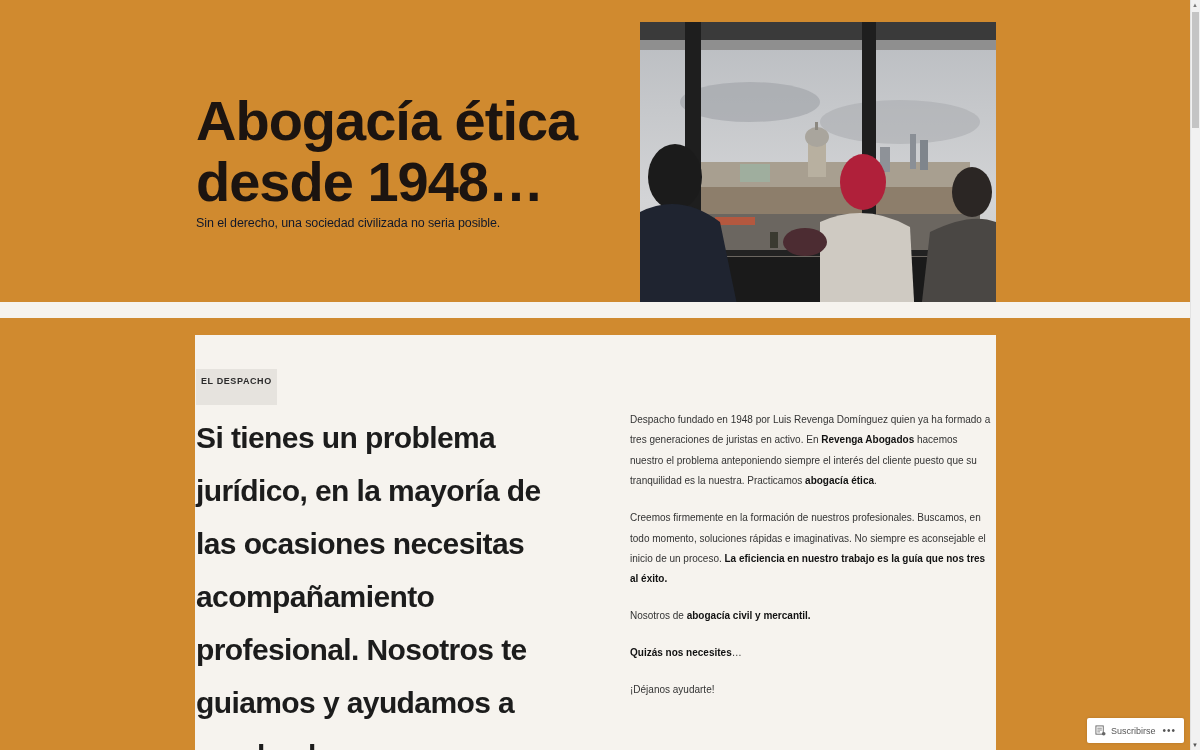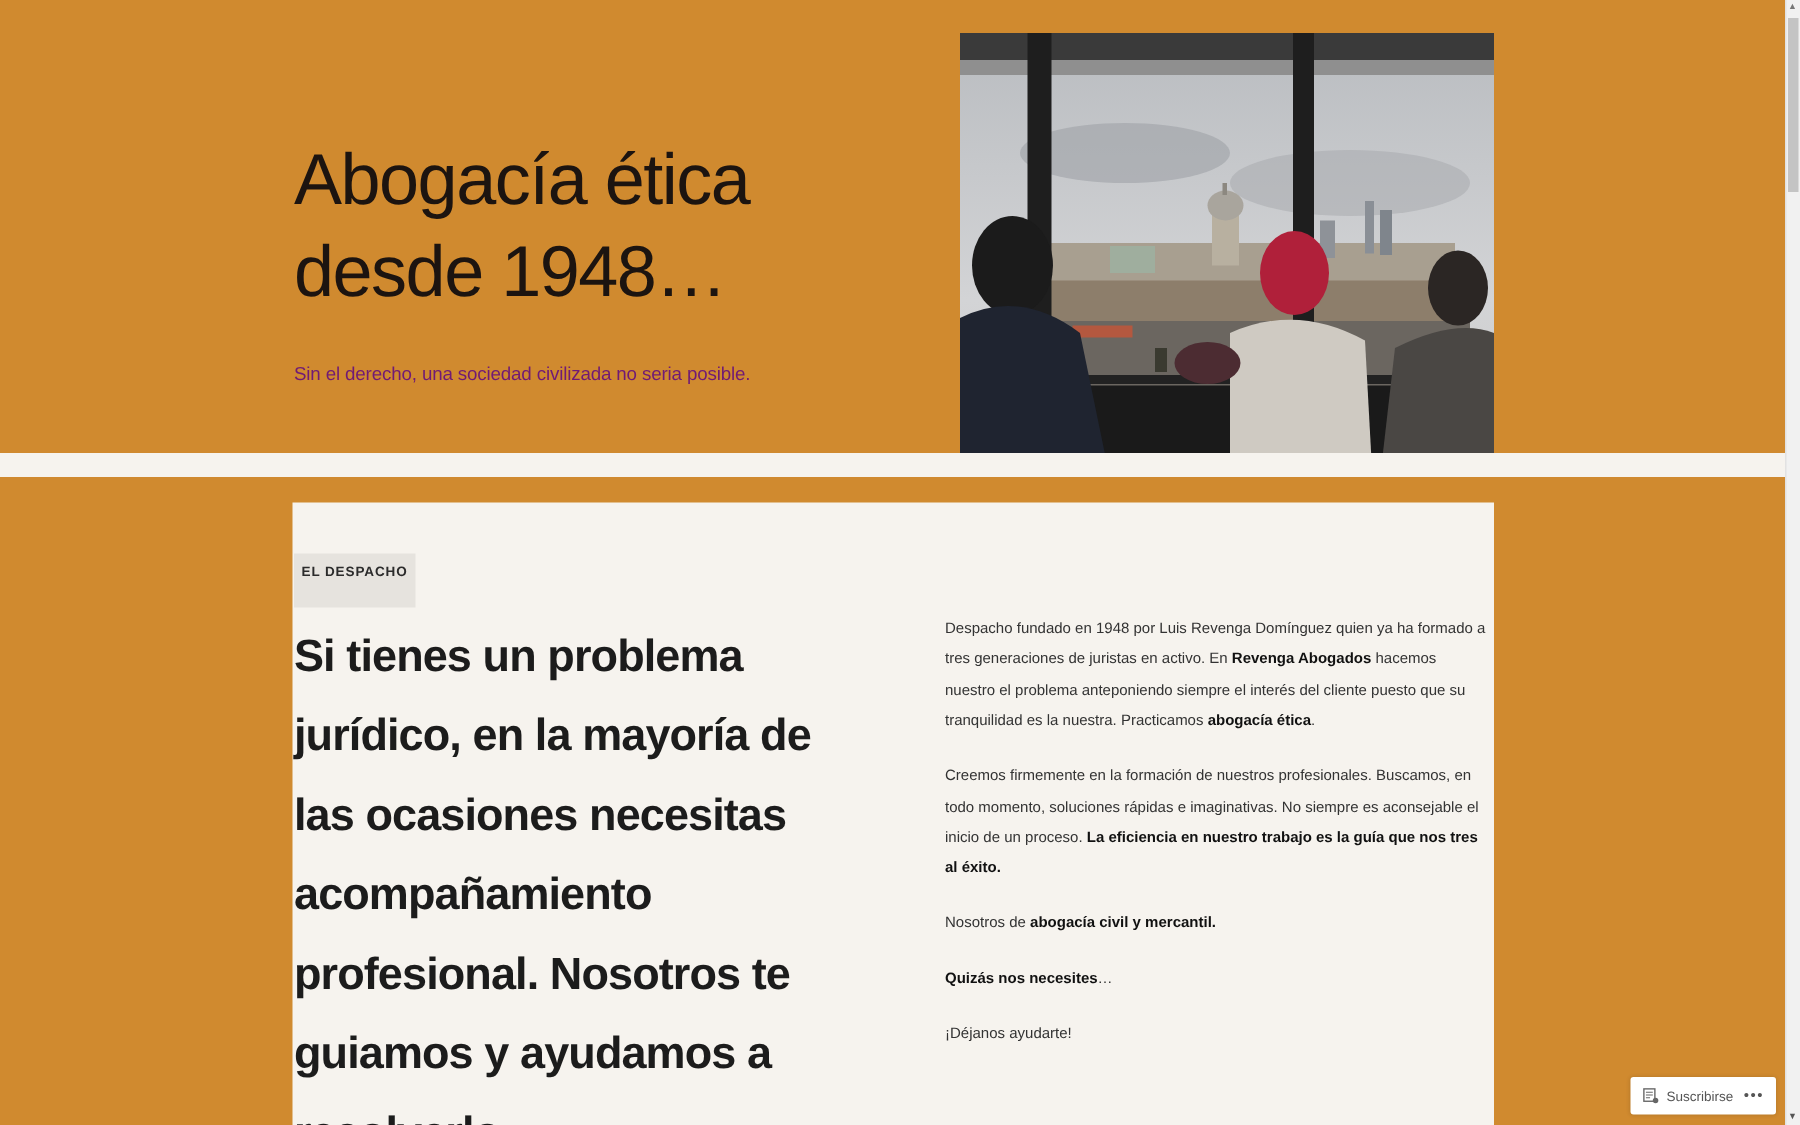--- a/index.html
+++ b/index.html
@@ -18,27 +18,27 @@
     .stripe {
       position: absolute; left: 0; top: 302px; width: 1190px; height: 16px;
       background: #f6f3ee;
     }
     .band {
       position: absolute; left: 0; top: 318px; width: 1190px; height: 432px;
       background: #d08a2f;
     }
     .site-title {
       position: absolute; left: 196px; top: 90px; width: 420px;
-      font-size: 48px; line-height: 61px; font-weight: 400; color: #1c1410;
+      font-size: 56px; line-height: 61px; font-weight: 700; color: #1c1410;
       letter-spacing: -1px;
       font-family: "Liberation Sans Narrow", "Liberation Sans", sans-serif;
     }
     .tagline {
-      position: absolute; left: 196px; top: 242px;
-      font-size: 12.5px; color: #701a75; letter-spacing: -0.1px;
+      position: absolute; left: 196px; top: 216px;
+      font-size: 12.5px; color: #0f172a; letter-spacing: -0.1px;
     }
     .hero-img {
       position: absolute; left: 640px; top: 22px; width: 356px; height: 297px;
       overflow: hidden; background: #333;
     }
     .card {
       position: absolute; left: 195px; top: 335px; width: 801px; height: 430px;
       background: #f6f3ee;
     }
     .tag {

